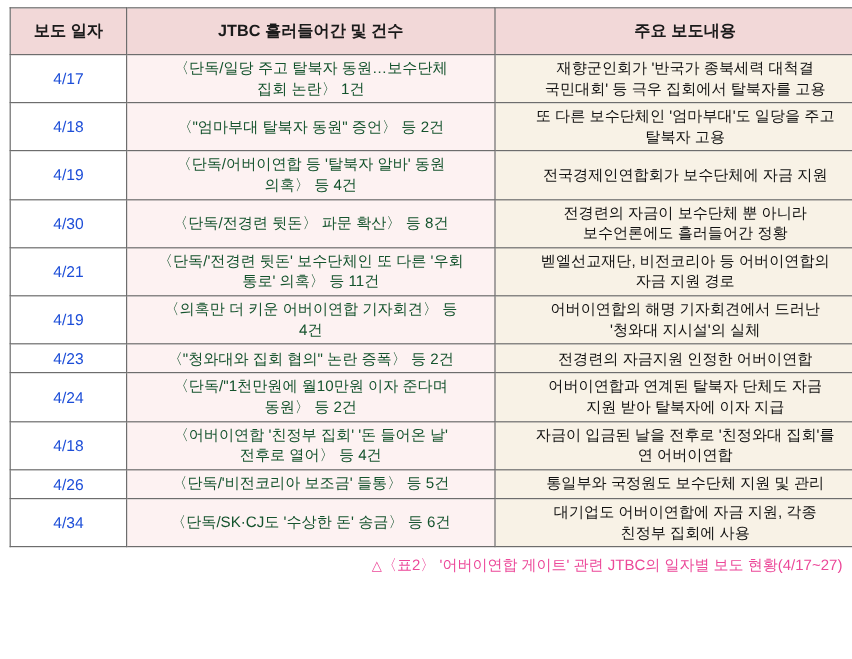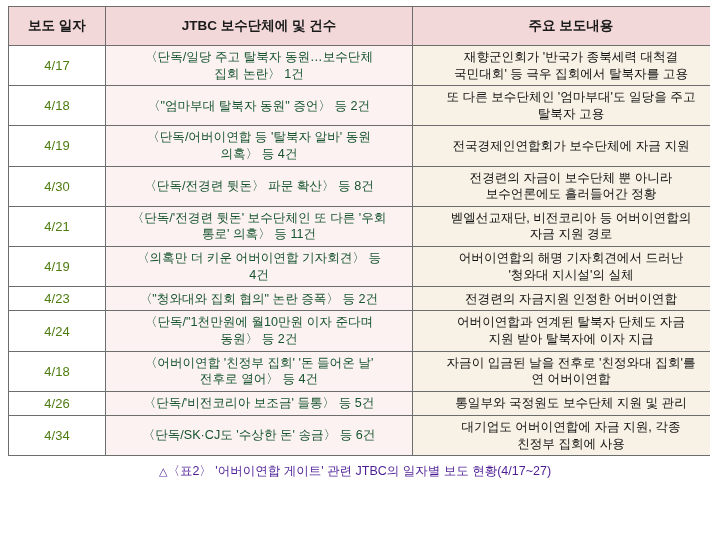--- a/index.html
+++ b/index.html
@@ -43,56 +43,56 @@
     height: 32px;
     color: #1a1a1a;
   }
   th.col-date   { width: 88px; }
   th.col-title  { width: 298px; }
   th.col-detail { width: 308px; }
 
   td.date-cell {
     background: #ffffff;
     font-size: 13px;
-    color: #4d7c0f;
+    color: #1d4ed8;
   }
   td.title-cell {
     background: #fdf2f2;
     font-size: 12.6px;
     color: #14532d;
   }
   td.detail-cell {
     background: #f8f2e6;
     font-size: 12.6px;
     color: #111111;
   }
   td .line { display: block; }
 
   .caption {
     width: 694px;
     margin: 7px auto 0 auto;
-    text-align: center;
+    text-align: right;
     font-size: 12.5px;
-    color: #4c1d95;
+    color: #ec4899;
   }
   .caption .tri {
     font-size: 11px;
     vertical-align: middle;
   }
 </style>
 </head>
 <body>
 
 <div class="page">
 
   <table class="report">
     <thead>
       <tr>
         <th class="col-date">보도 일자</th>
-        <th class="col-title">JTBC 보수단체에 및 건수</th>
+        <th class="col-title">JTBC 흘러들어간 및 건수</th>
         <th class="col-detail">주요 보도내용</th>
       </tr>
     </thead>
     <tbody id="tbody">
         <tr>
           <td class="date-cell">4/17</td>
           <td class="title-cell">
             <span class="line">〈단독/일당 주고 탈북자 동원…보수단체</span>
             <span class="line">집회 논란〉 1건</span>
           </td>

